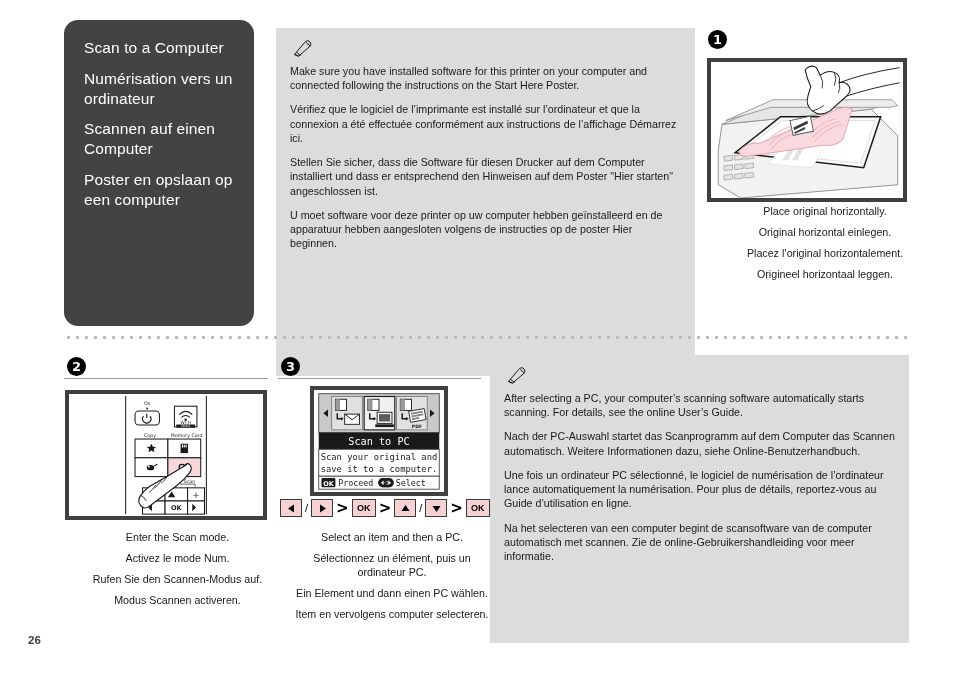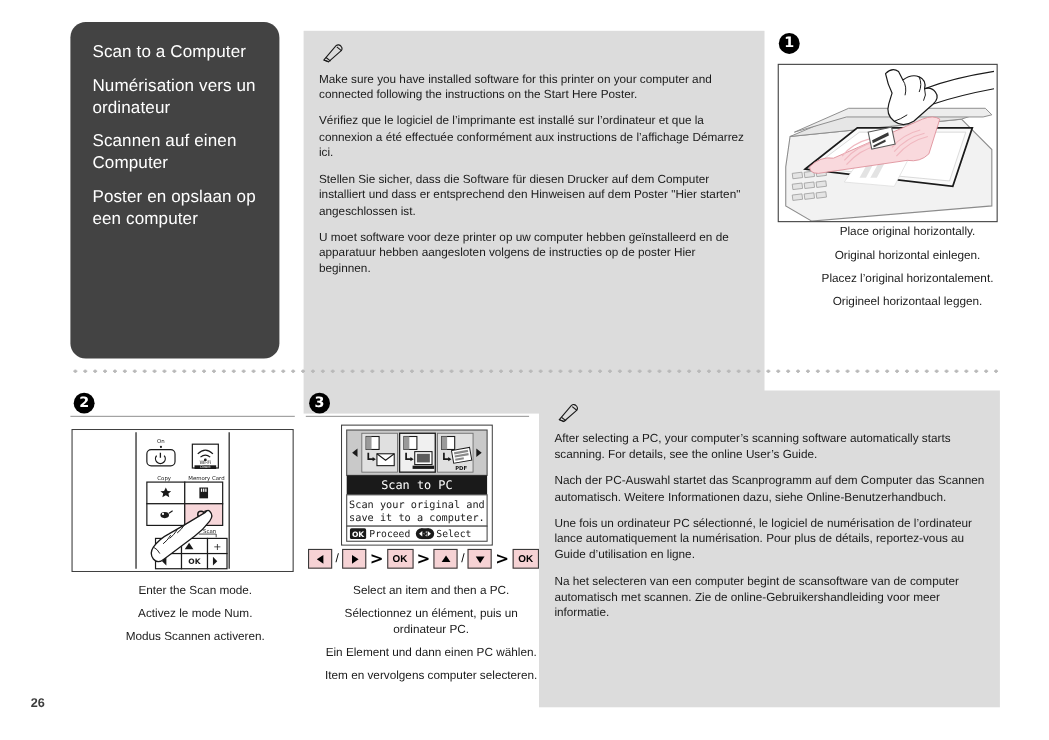--- a/index.html
+++ b/index.html
@@ -100,21 +100,21 @@
   .arrow-icon { width: 17px; height: 15px; display: block; }
   .ref-num {
     font-size: 19px;
     color: #000;
     line-height: 1;
   }
 
   
   .fig-frame {
     position: absolute;
-    border: 1px solid #404040;
+    border: 4px solid #404040;
     background: #ffffff;
     box-sizing: border-box;
   }
   .fig-scanner { left: 707px; top: 58px;  width: 200px; height: 144px; }
   .fig-panel   { left: 65px;  top: 390px; width: 202px; height: 130px; }
   .fig-lcd     { left: 310px; top: 386px; width: 138px; height: 110px; }
 
   .fig-frame svg { display: block; width: 100%; height: 100%; }
 
   
@@ -418,20 +418,21 @@
       <path d="M96 92 Q93 97 89 100"></path>
       <path d="M90 97 Q87 102 83 105"></path>
       <path d="M74 108 Q78 110 80 114"></path>
     </g>
   </svg>
 </div>
 
 <div class="caption cap-2">
   <div class="c">Enter the Scan mode.</div>
   <div class="c">Activez le mode Num.</div>
+  <div class="c">Rufen Sie den Scannen-Modus auf.</div>
   <div class="c">Modus Scannen activeren.</div>
 </div>
 
 <div class="badge badge-3">3</div>
 <div class="rule rule-3"></div>
 
 <div class="fig-frame fig-lcd">
   <svg viewBox="0 0 138 110" xmlns="http://www.w3.org/2000/svg">
     <rect x="0" y="0" width="138" height="110" fill="#ffffff"></rect>
 

